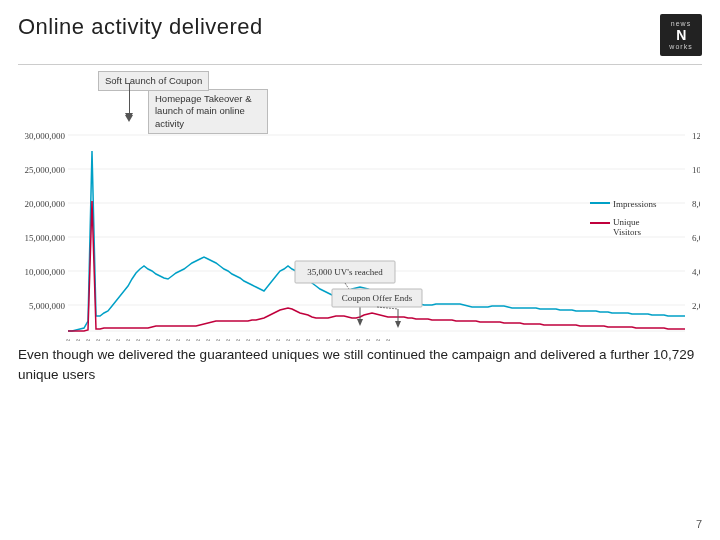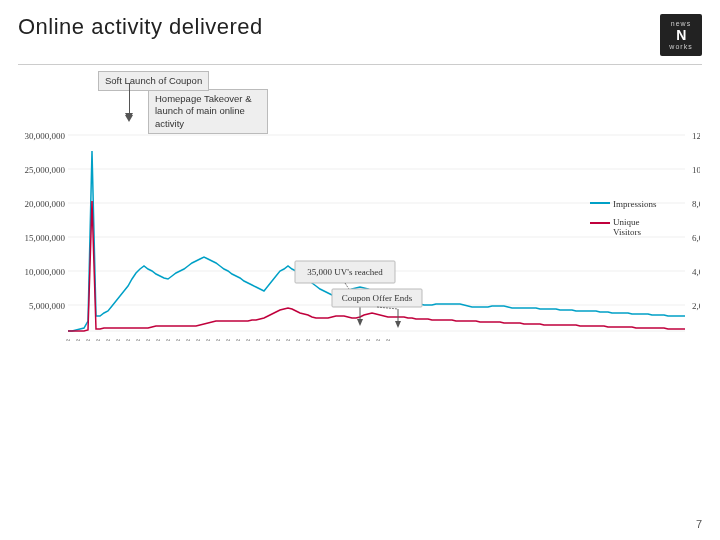--- a/index.html
+++ b/index.html
@@ -281,15 +281,20 @@
       <div style="width:1px; height:30px; background:#555;"></div>
       <div style="width:0; height:0; border-left:4px solid transparent; border-right:4px solid transparent; border-top:7px solid #555;"></div>
     </div>
 
     <div style="position:absolute; top:-20px; left:107px; display:flex; flex-direction:column; align-items:center;">
       <div style="width:1px; height:14px; background:#555;"></div>
       <div style="width:0; height:0; border-left:4px solid transparent; border-right:4px solid transparent; border-top:7px solid #555;"></div>
     </div>
   </div>
 
+  <div class="footer-text" style="margin-top:4px;">
+    <span>Even though we delivered the guaranteed uniques we still
+continued the campaign and delivered a further 10,729 unique
+users</span>
+  </div>
 
   <div class="page-number">7</div>
 </div>
 
 </body></html>

